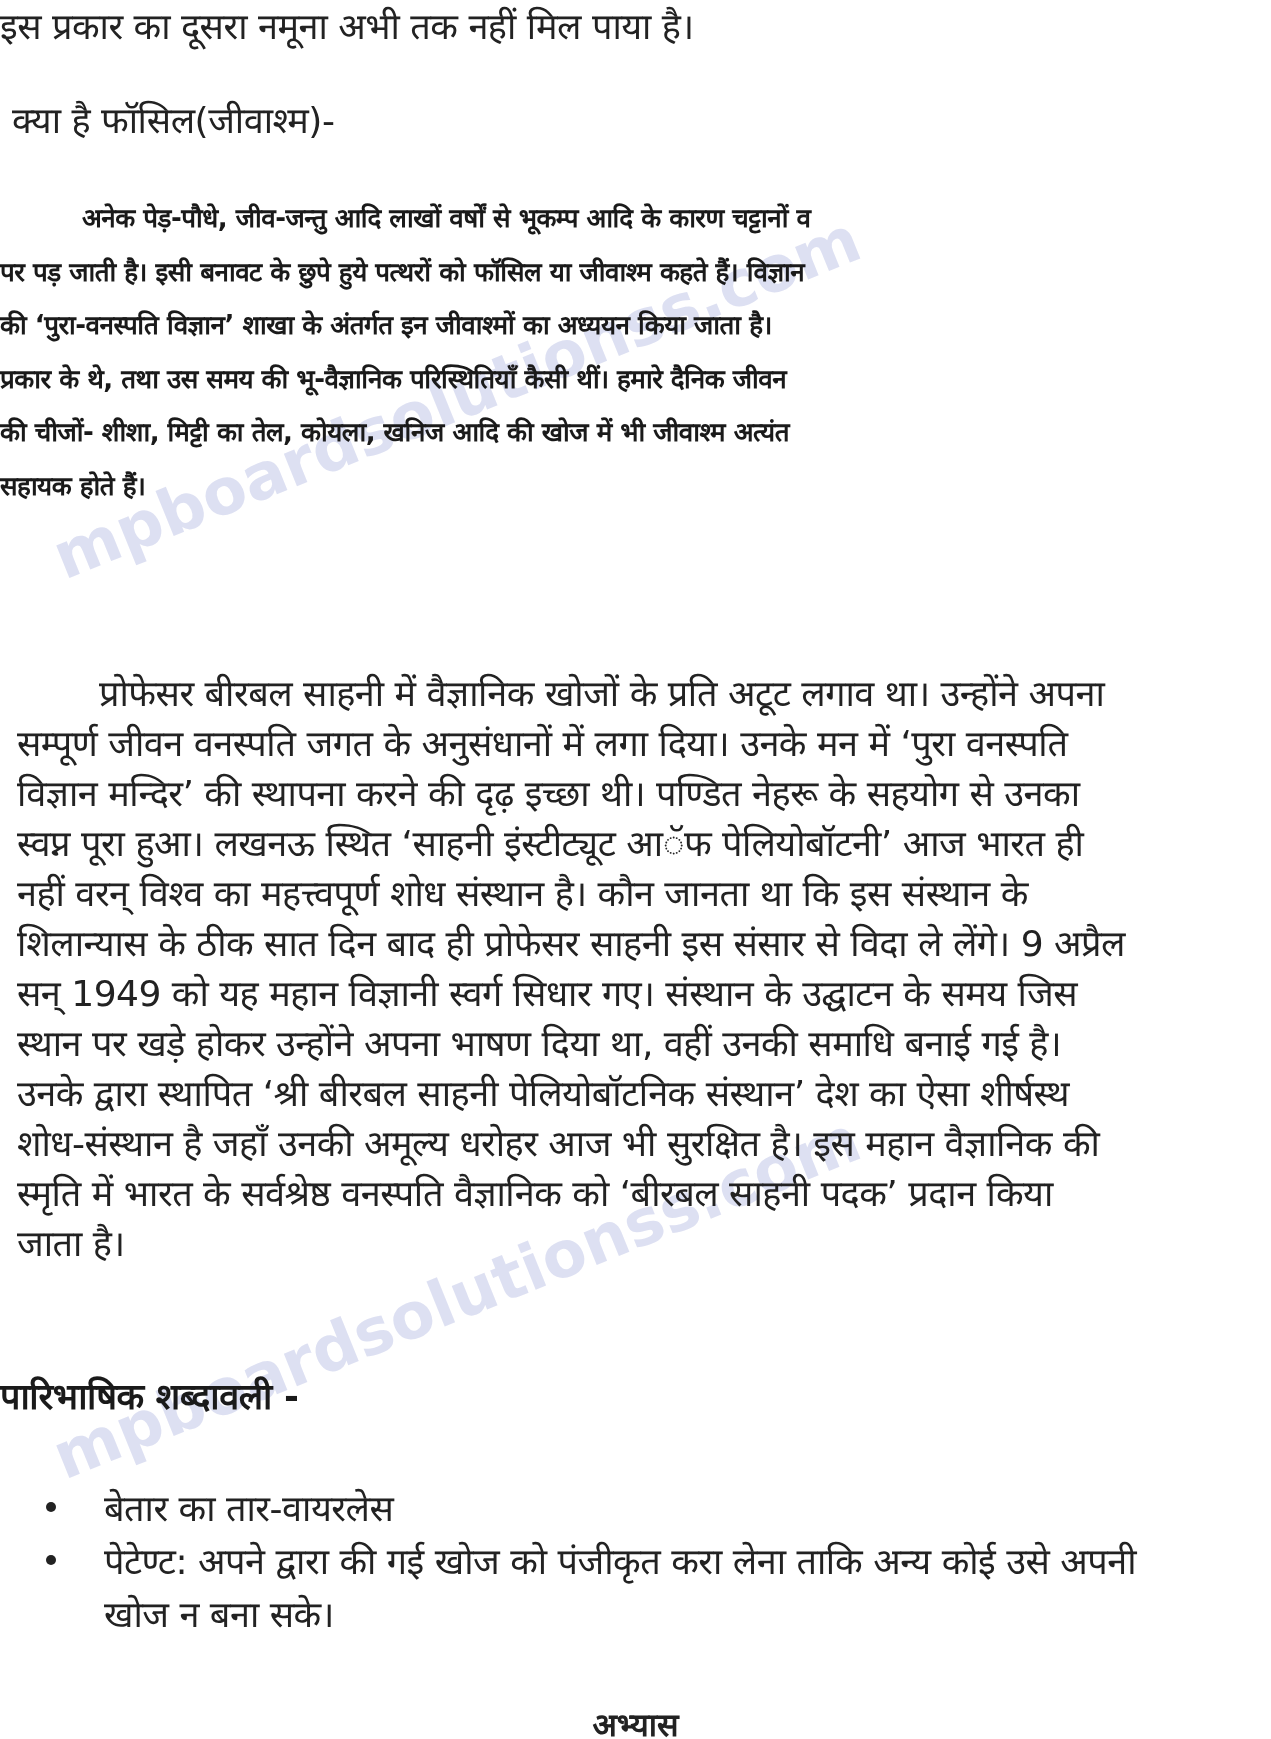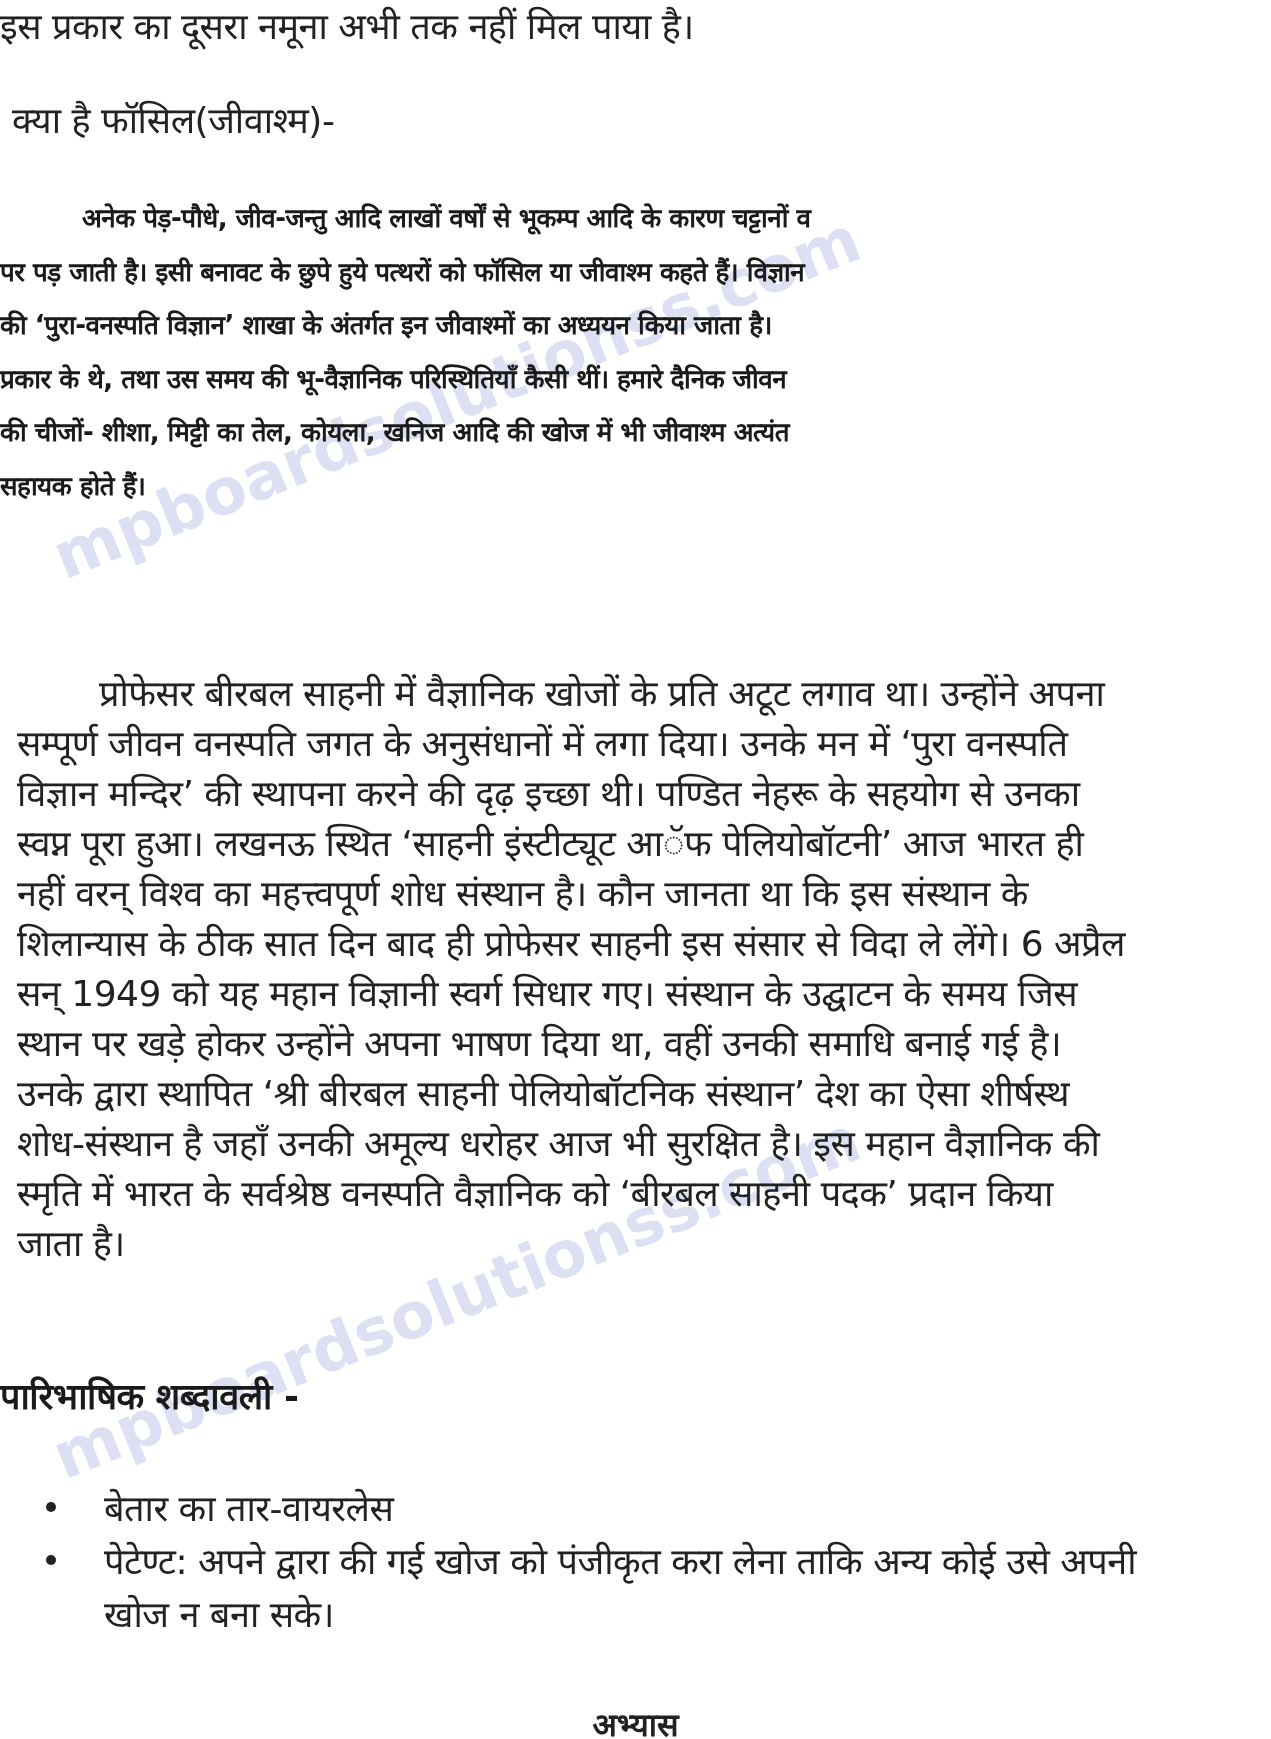--- a/index.html
+++ b/index.html
@@ -136,21 +136,21 @@
     <p class="line bold">की चीजों- शीशा, मिट्टी का तेल, कोयला, खनिज आदि की खोज में भी जीवाश्म अत्यंत</p>
     <p class="line bold">सहायक होते हैं।</p>
   </div>
 
   <div class="normal-para">
     <p class="line indent">प्रोफेसर बीरबल साहनी में वैज्ञानिक खोजों के प्रति अटूट लगाव था। उन्होंने अपना</p>
     <p class="line">सम्पूर्ण जीवन वनस्पति जगत के अनुसंधानों में लगा दिया। उनके मन में ‘पुरा वनस्पति</p>
     <p class="line">विज्ञान मन्दिर’ की स्थापना करने की दृढ़ इच्छा थी। पण्डित नेहरू के सहयोग से उनका</p>
     <p class="line">स्वप्न पूरा हुआ। लखनऊ स्थित ‘साहनी इंस्टीट्यूट आॅफ पेलियोबॉटनी’ आज भारत ही</p>
     <p class="line">नहीं वरन् विश्व का महत्त्वपूर्ण शोध संस्थान है। कौन जानता था कि इस संस्थान के</p>
-    <p class="line">शिलान्यास के ठ‍ीक सात दिन बाद ही प्रोफेसर साहनी इस संसार से विदा ले लेंगे। 6 अप्रैल</p>
+    <p class="line">शिलान्यास के ठ‍ीक सात दिन बाद ही प्रोफेसर साहनी इस संसार से विदा ले लेंगे। 9 अप्रैल</p>
     <p class="line">सन् 1949 को यह महान विज्ञानी स्वर्ग सिधार गए। संस्थान के उद्घाटन के समय जिस</p>
     <p class="line">स्थान पर खड़े होकर उन्होंने अपना भाषण दिया था, वहीं उनकी समाधि बनाई गई है।</p>
     <p class="line">उनके द्वारा स्थापित ‘श्री बीरबल साहनी पेलियोबॉटनिक संस्थान’ देश का ऐसा शीर्षस्थ</p>
     <p class="line">शोध-संस्थान है जहाँ उनकी अमूल्य धरोहर आज भी सुरक्षित है। इस महान वैज्ञानिक की</p>
     <p class="line">स्मृति में भारत के सर्वश्रेष्ठ वनस्पति वैज्ञानिक को ‘बीरबल साहनी पदक’ प्रदान किया</p>
     <p class="line">जाता है।</p>
   </div>
 
   <p class="line bold glossary-heading">पारिभाषिक शब्दावली -</p>
 

